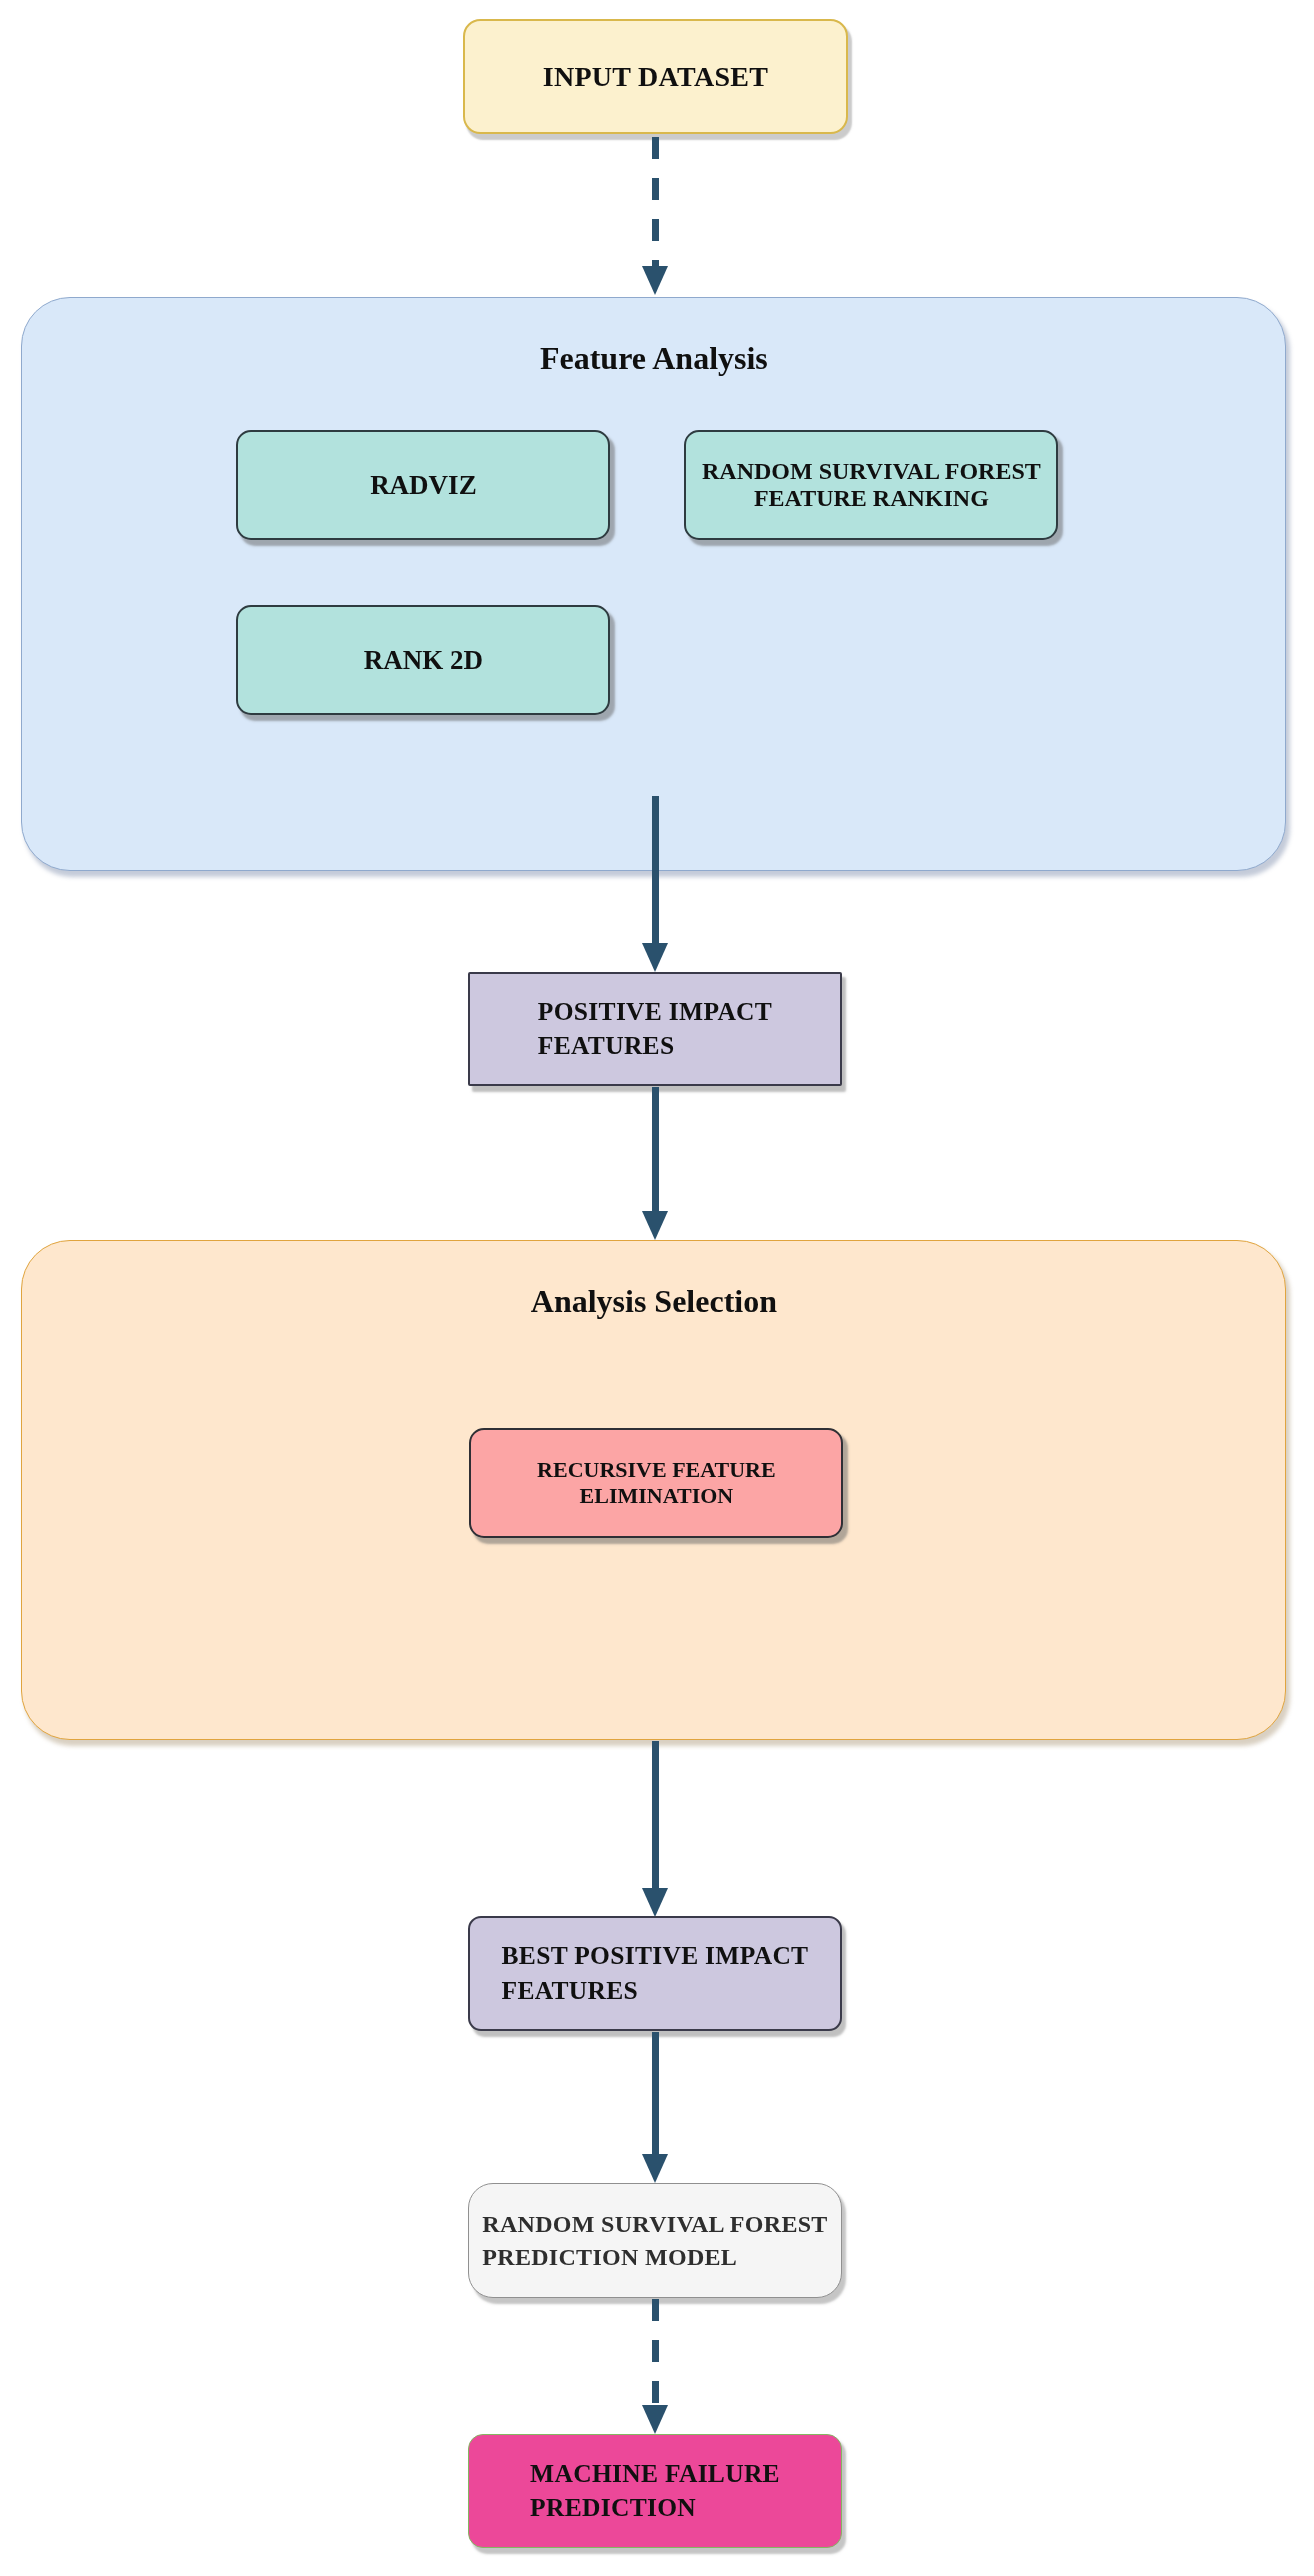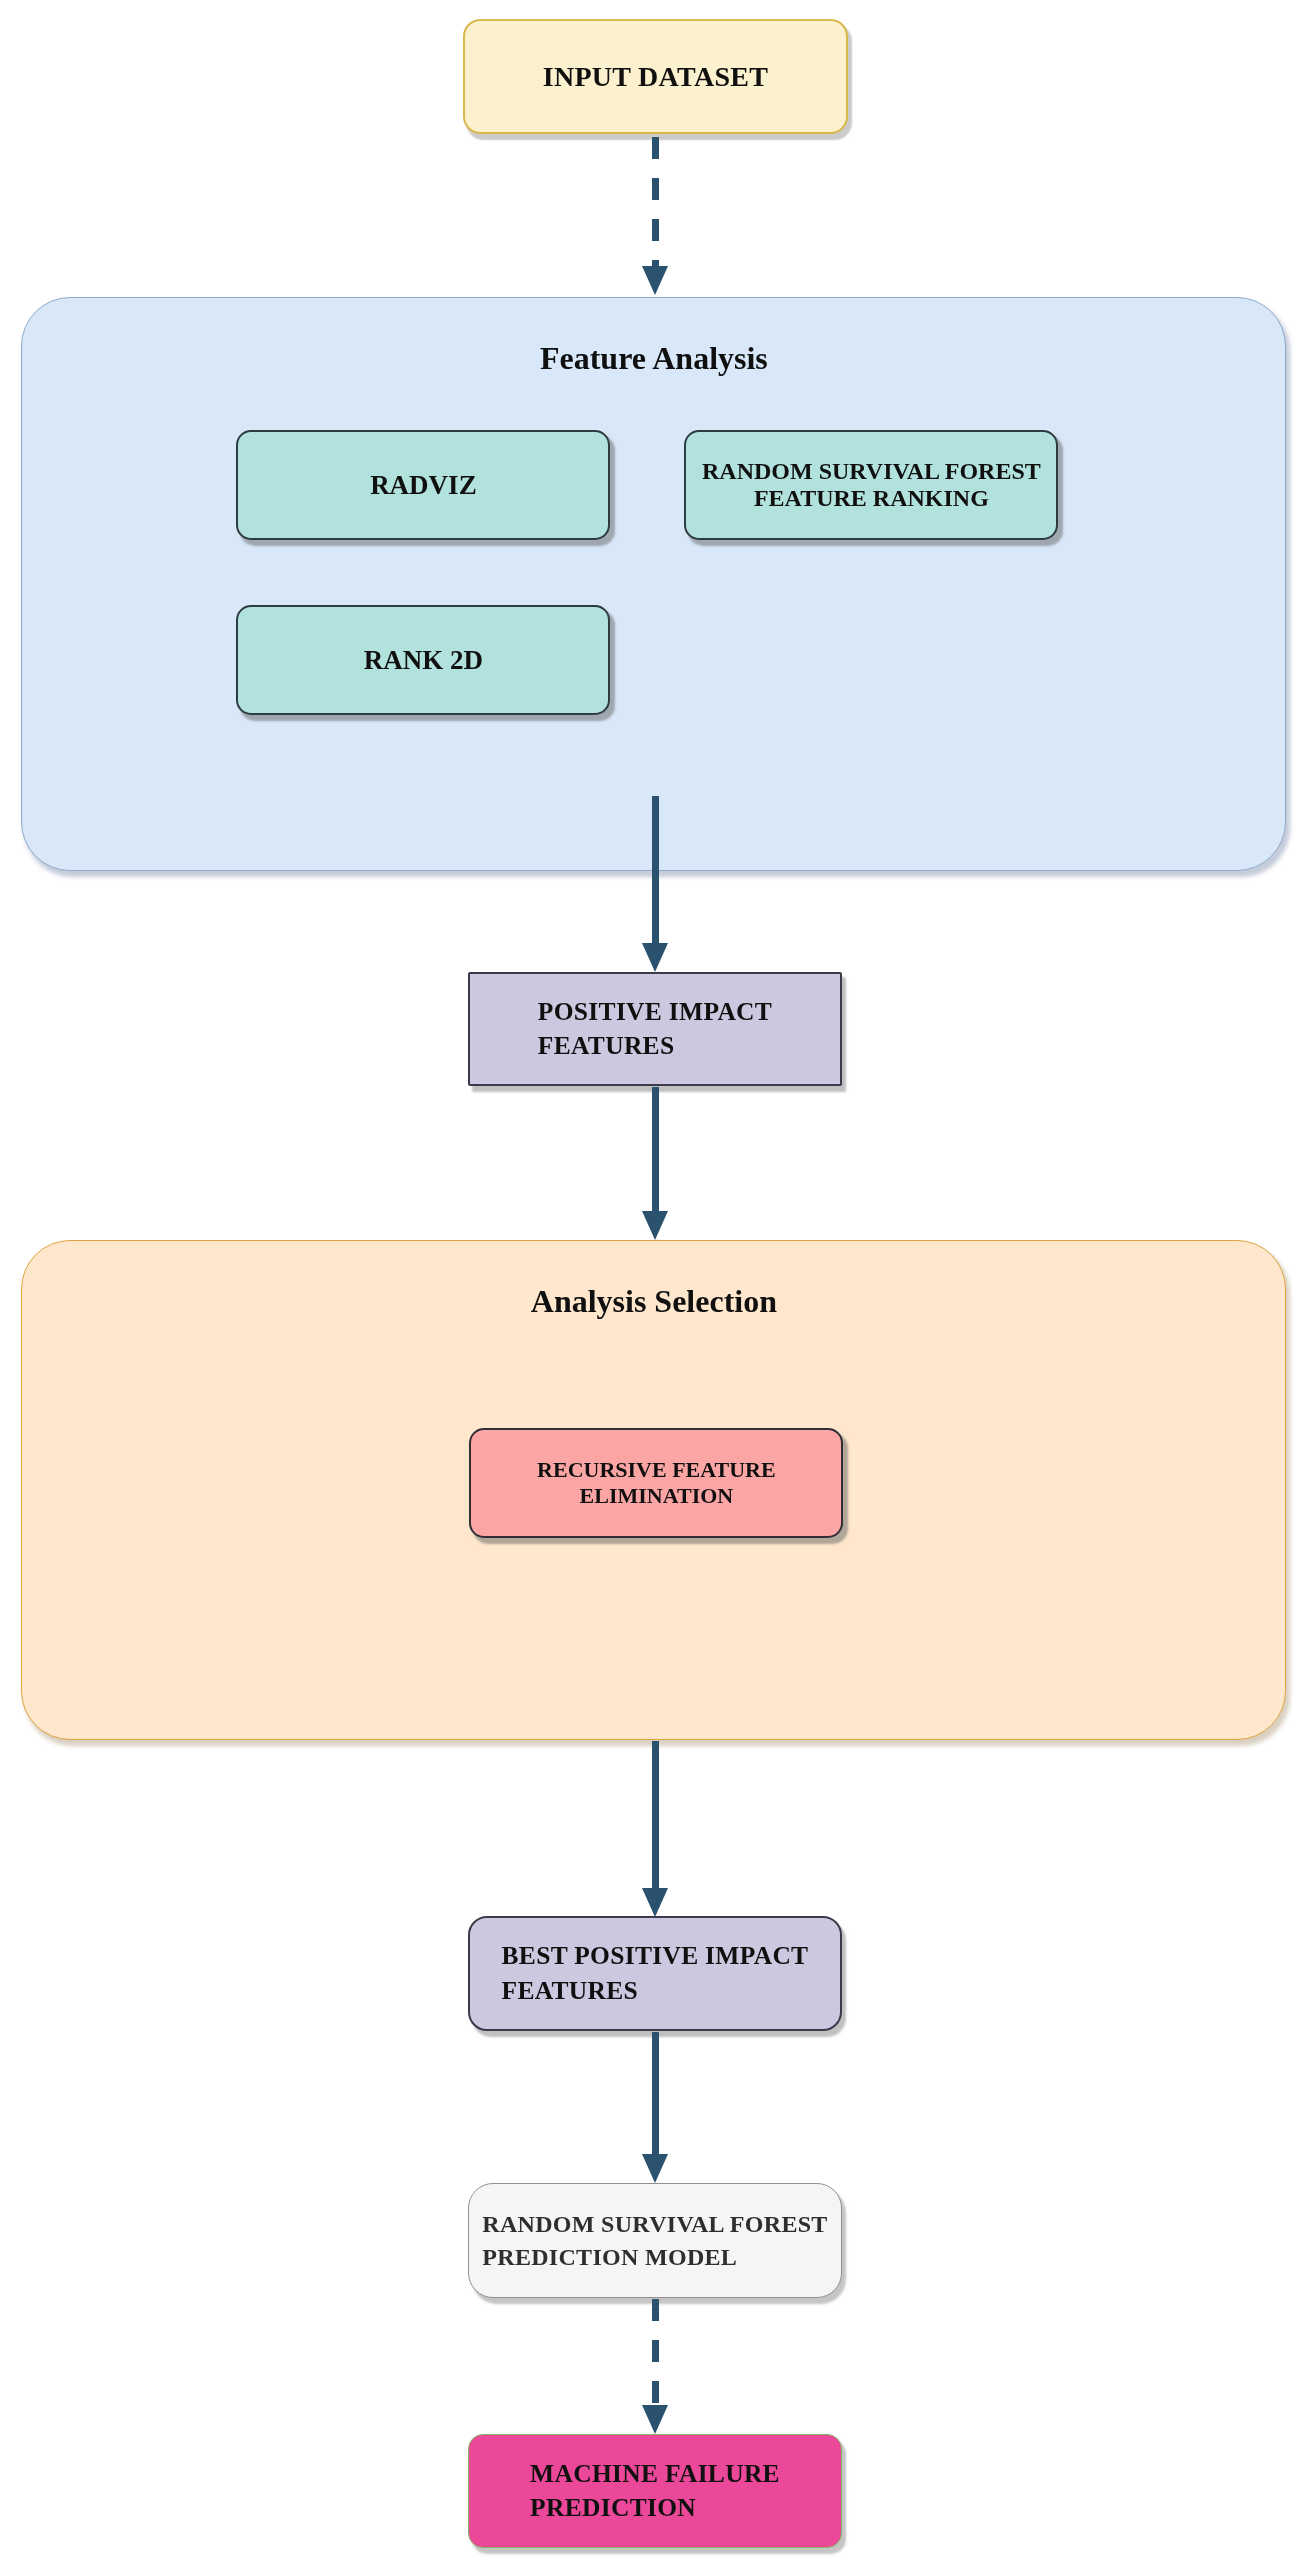--- a/index.html
+++ b/index.html
@@ -59,21 +59,21 @@
   .m-cox{left:662px;top:307px;}
   .m-rfe{left:447px;top:187px;background:#fca5a5;border-color:#2F2F35;font-size:22px;}
   
   .n-posimpact{
     left:468px;top:972px;width:374px;height:114px;
     background:#CDC8DF;border:2.9px solid #3A3A4A;border-radius:2px;
     box-shadow:4px 5.2px 2.3px rgba(130,130,130,.5);font-size:25.5px;
   }
   .n-bestpos{
     left:468px;top:1916px;width:374px;height:115px;
-    background:#CDC8DF;border:2.9px solid #3A3A4A;border-radius:19px;
+    background:#CDC8DF;border:2.9px solid #3A3A4A;border-radius:13px;
     box-shadow:4px 5.2px 2.3px rgba(130,130,130,.5);font-size:25.5px;
   }
   .n-rsfpm{
     left:468px;top:2183px;width:374px;height:115px;
     background:#F5F5F5;border:1.7px solid #909090;border-radius:25px;
     box-shadow:4px 5.2px 2.3px rgba(140,140,140,.5);
     color:#2E2E2E;font-size:24px;
   }
   .n-mfp{
     left:468px;top:2434px;width:374px;height:114px;

